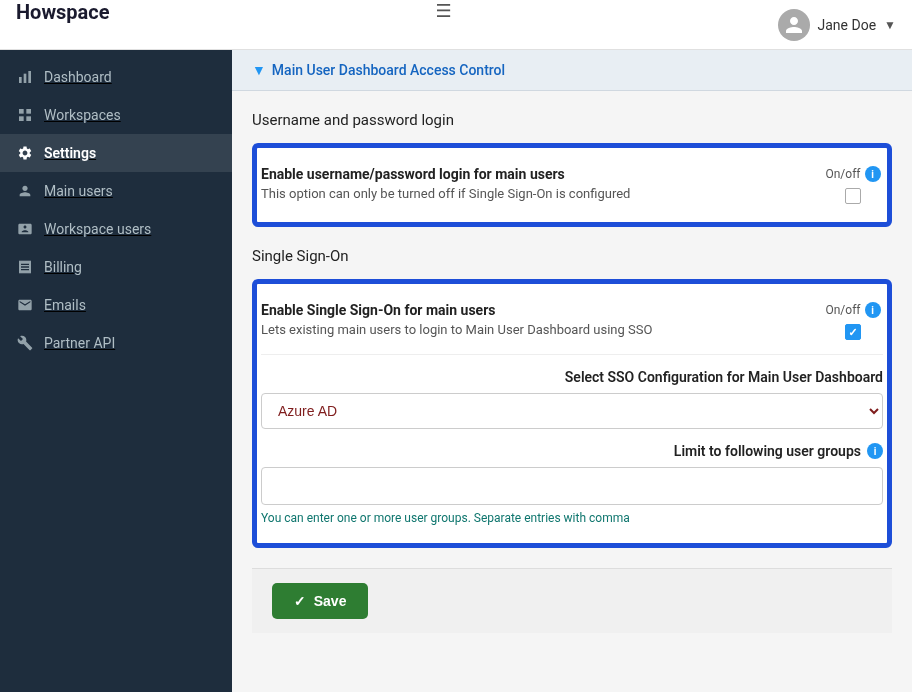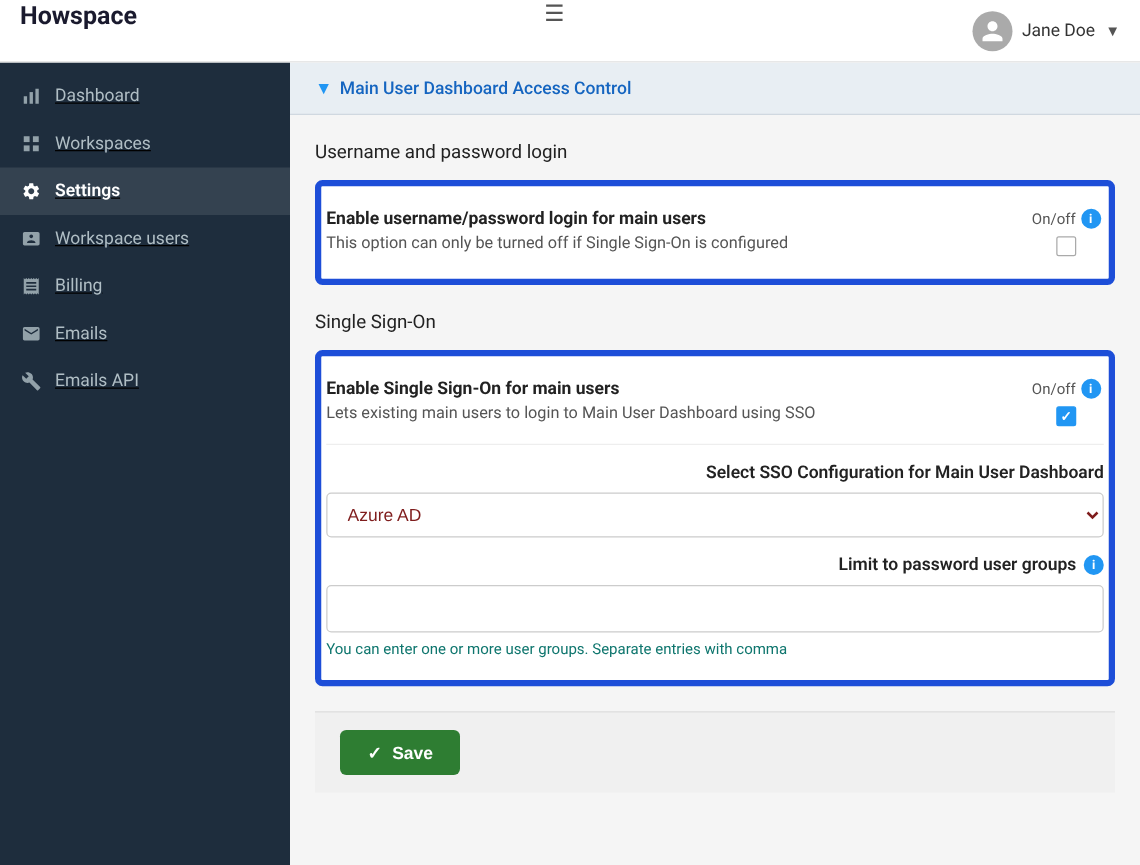--- a/index.html
+++ b/index.html
@@ -116,20 +116,28 @@
 
     <div class="sidebar-item active">
       <span class="sidebar-item-icon">
         <svg width="16" height="16" viewBox="0 0 24 24" fill="currentColor">
             <path d="M19.14,12.94c0.04-0.3,0.06-0.61,0.06-0.94c0-0.32-0.02-0.64-0.07-0.94l2.03-1.58c0.18-0.14,0.23-0.41,0.12-0.61 l-1.92-3.32c-0.12-0.22-0.37-0.29-0.59-0.22l-2.39,0.96c-0.5-0.38-1.03-0.7-1.62-0.94L14.4,2.81c-0.04-0.24-0.24-0.41-0.48-0.41 h-3.84c-0.24,0-0.43,0.17-0.47,0.41L9.25,5.35C8.66,5.59,8.12,5.92,7.63,6.29L5.24,5.33c-0.22-0.08-0.47,0-0.59,0.22L2.74,8.87 C2.62,9.08,2.66,9.34,2.86,9.48l2.03,1.58C4.84,11.36,4.8,11.69,4.8,12s0.02,0.64,0.07,0.94l-2.03,1.58 c-0.18,0.14-0.23,0.41-0.12,0.61l1.92,3.32c0.12,0.22,0.37,0.29,0.59,0.22l2.39-0.96c0.5,0.38,1.03,0.7,1.62,0.94l0.36,2.54 c0.05,0.24,0.24,0.41,0.48,0.41h3.84c0.24,0,0.44-0.17,0.47-0.41l0.36-2.54c0.59-0.24,1.13-0.56,1.62-0.94l2.39,0.96 c0.22,0.08,0.47,0,0.59-0.22l1.92-3.32c0.12-0.22,0.07-0.47-0.12-0.61L19.14,12.94z M12,15.6c-1.98,0-3.6-1.62-3.6-3.6 s1.62-3.6,3.6-3.6s3.6,1.62,3.6,3.6S13.98,15.6,12,15.6z"></path>
           </svg>
       </span>
       <span>Settings</span>
     </div>
 
+    <div class="sidebar-item">
+      <span class="sidebar-item-icon">
+        <svg width="16" height="16" viewBox="0 0 24 24" fill="currentColor">
+            <path d="M12 12c2.21 0 4-1.79 4-4s-1.79-4-4-4-4 1.79-4 4 1.79 4 4 4zm0 2c-2.67 0-8 1.34-8 4v2h16v-2c0-2.66-5.33-4-8-4z"></path>
+          </svg>
+      </span>
+      <span>Main users</span>
+    </div>
 
     <div class="sidebar-item">
       <span class="sidebar-item-icon">
         <svg width="16" height="16" viewBox="0 0 24 24" fill="currentColor">
             <path d="M20 4H4c-1.1 0-2 .9-2 2v12c0 1.1.9 2 2 2h16c1.1 0 2-.9 2-2V6c0-1.1-.9-2-2-2zm-8 2.75c1.24 0 2.25 1.01 2.25 2.25S13.24 11.25 12 11.25 9.75 10.24 9.75 9 10.76 6.75 12 6.75zM17 17H7v-.75c0-1.67 3.33-2.5 5-2.5s5 .83 5 2.5V17z"></path>
           </svg>
       </span>
       <span>Workspace users</span>
     </div>
 
@@ -150,21 +158,21 @@
       </span>
       <span>Emails</span>
     </div>
 
     <div class="sidebar-item">
       <span class="sidebar-item-icon">
         <svg width="16" height="16" viewBox="0 0 24 24" fill="currentColor">
             <path d="M22.7 19l-9.1-9.1c.9-2.3.4-5-1.5-6.9-2-2-5-2.4-7.4-1.3L9 6 6 9 1.6 4.7C.4 7.1.9 10.1 2.9 12.1c1.9 1.9 4.6 2.4 6.9 1.5l9.1 9.1c.4.4 1 .4 1.4 0l2.3-2.3c.5-.4.5-1.1.1-1.4z"></path>
           </svg>
       </span>
-      <span>Emails API</span>
+      <span>Partner API</span>
     </div>
 
   </nav>
 
   <div class="main">
 
     <div class="section-header">
       <span class="section-header-chevron">▼</span>
       <span class="section-header-title">Main User Dashboard Access Control</span>
     </div>
@@ -216,21 +224,21 @@
           <select class="field-select">
             <option value="Azure AD">Azure AD</option>
             <option value="Google">Google</option>
             <option value="Okta">Okta</option>
             <option value="SAML">SAML</option>
           </select>
         </div>
 
         <div class="field-group">
           <div class="field-label">
-            <span>Limit to password user groups</span>
+            <span>Limit to following user groups</span>
             <span class="info-icon">i</span>
           </div>
           <input class="field-input" type="text" value="" style="">
           <div class="field-hint">You can enter one or more user groups. Separate entries with comma</div>
         </div>
 
       </div>
 
       <div class="save-bar">
         <button class="save-button">

